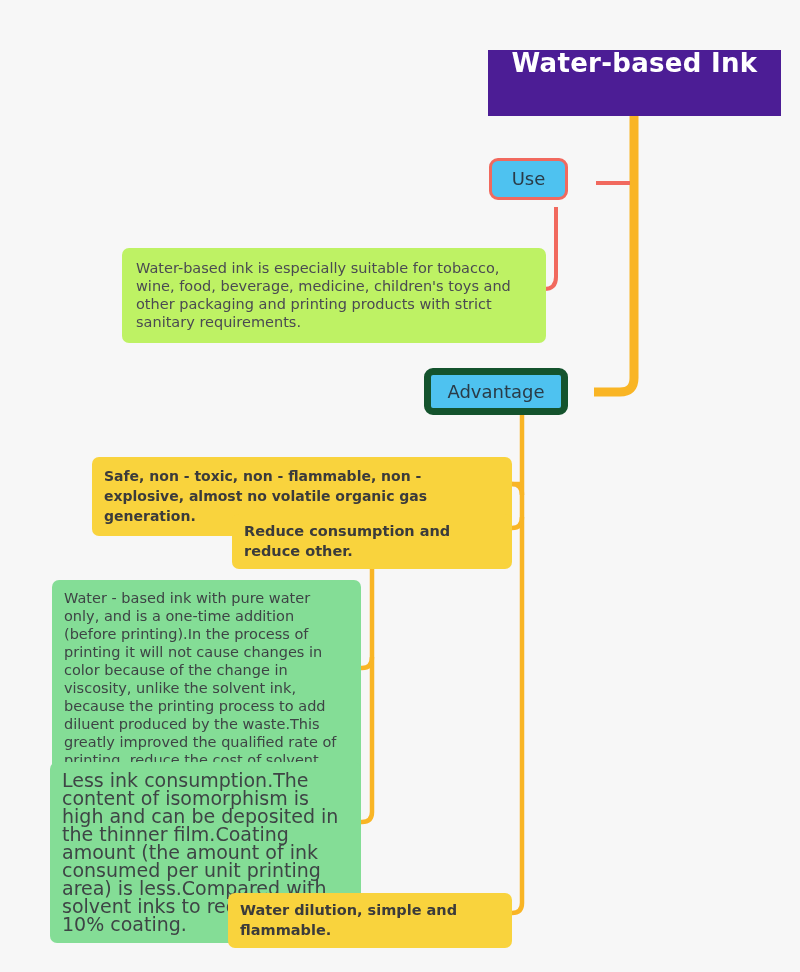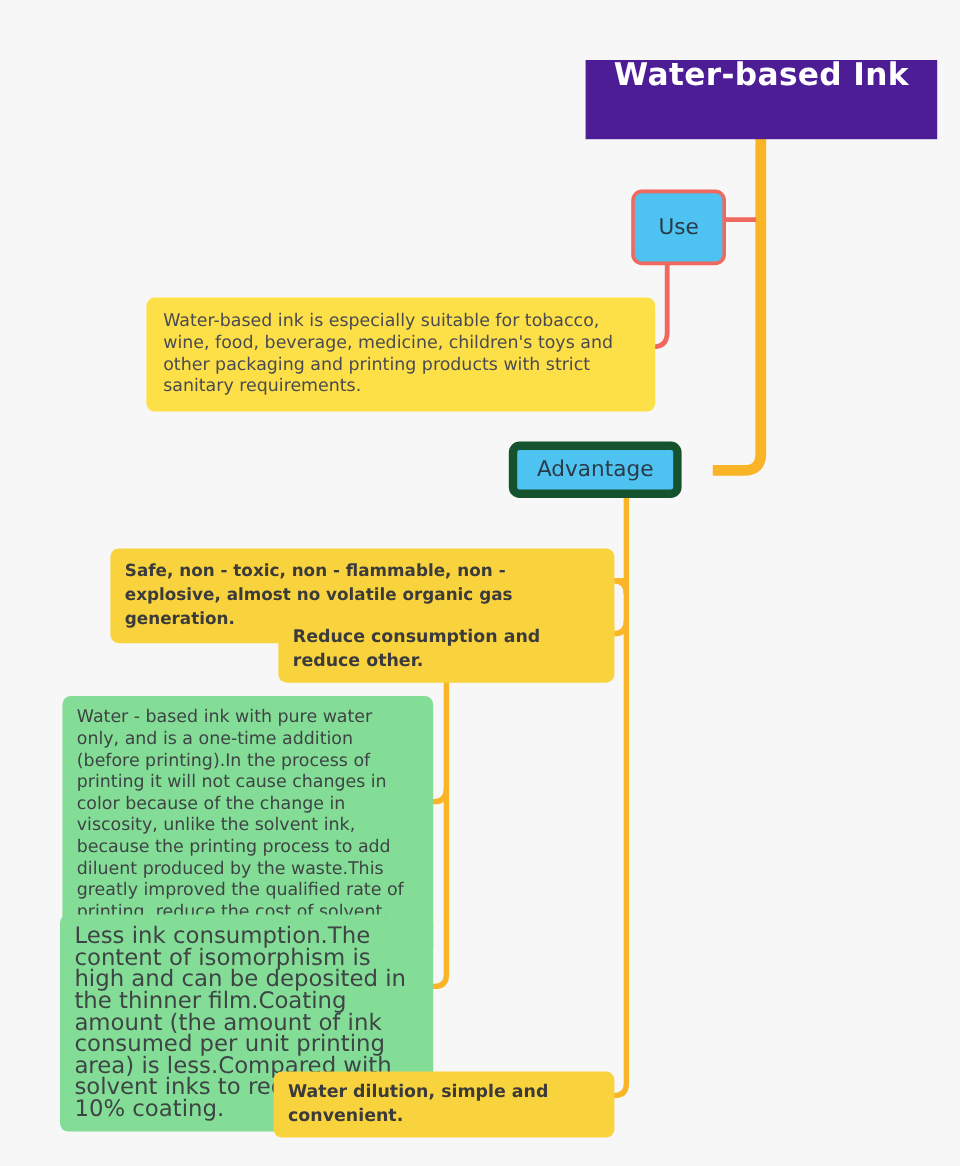--- a/index.html
+++ b/index.html
@@ -62,24 +62,24 @@
     justify-content: center;
   }
   .branch-label {
     color: #2a3b47;
     font-size: 18px;
     font-weight: normal;
     line-height: 1;
     white-space: nowrap;
   }
   .branch-use {
-    left: 526px;
+    left: 489px;
     top: 158px;
     width: 79px;
-    height: 63px;
+    height: 42px;
     border: 3px solid #f1695e;
   }
   .branch-advantage {
     left: 424px;
     top: 368px;
     width: 144px;
     height: 47px;
     border: 7px solid #14532d;
   }
 
@@ -90,21 +90,21 @@
   }
   .leaf-text {
     display: block;
     white-space: pre-line;
   }
 
   .leaf-pink {
     left: 122px;
     top: 248px;
     width: 424px;
-    background: #fde047;
+    background: #bef264;
     padding: 11px 14px 12px 14px;
   }
   .leaf-pink .leaf-text {
     color: #4a4a52;
     font-size: 14.5px;
     line-height: 18px;
     font-weight: normal;
   }
 
   .leaf-yellow {
@@ -229,16 +229,16 @@
 
   <div class="node leaf leaf-green leaf-g1">
     <span class="leaf-text">Water - based ink with pure water only, and is a one-time addition (before printing).In the process of printing it will not cause changes in color because of the change in viscosity, unlike the solvent ink, because the printing process to add diluent produced by the waste.This greatly improved the qualified rate of printing, reduce the cost of solvent, reduce waste.</span>
   </div>
 
   <div class="node leaf leaf-green leaf-g2">
     <span class="leaf-text">Less ink consumption.The content of isomorphism is high and can be deposited in the thinner film.Coating amount (the amount of ink consumed per unit printing area) is less.Compared with solvent inks to reduce about 10% coating.</span>
   </div>
 
   <div class="node leaf leaf-yellow leaf-y3">
-    <span class="leaf-text">Water dilution, simple and convenient.</span>
+    <span class="leaf-text">Water dilution, simple and flammable.</span>
   </div>
 
 </div>
 
 </body></html>

